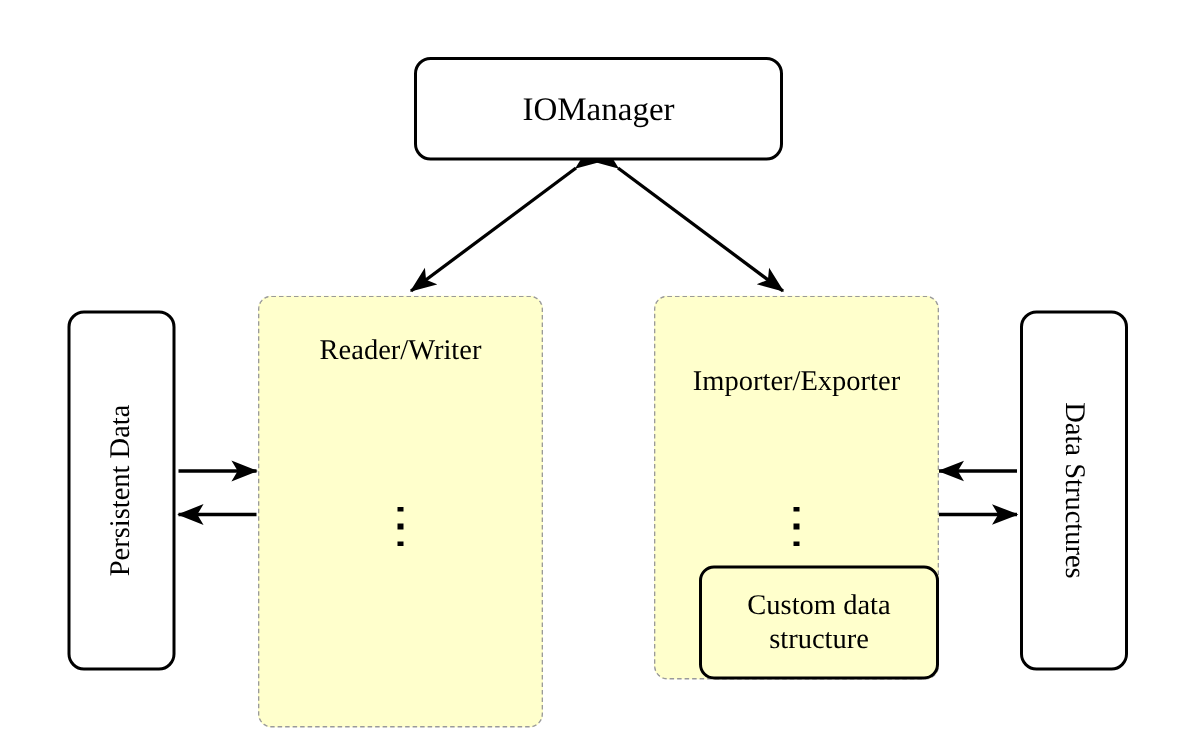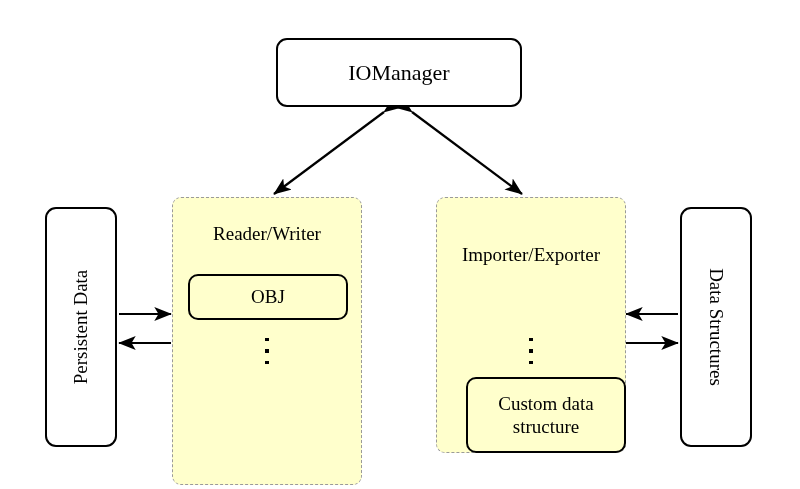--- a/index.html
+++ b/index.html
@@ -121,23 +121,20 @@
   </div>
 
   <div class="node node-plain" style="left:680px; top:207px; width:72px; height:240px;">
     <span class="t-side rot-cw">Data Structures</span>
   </div>
 
   <div class="panel" style="left:172px; top:197px; width:190px; height:288px;">
 
     <div class="panel-title" style="top:26px;">Reader/Writer</div>
 
-    <div class="node node-inner t-inner" style="left:15px; top:76px; width:160px; height:46px;">
-      <span>OBJ</span>
-    </div>
 
     <div class="vdots" style="left:50%; top:140px; margin-left:-1.7px; width:3.4px; height:26px;">
       <i></i>
         <i></i>
         <i></i>
     </div>
 
   </div>
 
   <div class="panel" style="left:436px; top:197px; width:190px; height:256px;">

